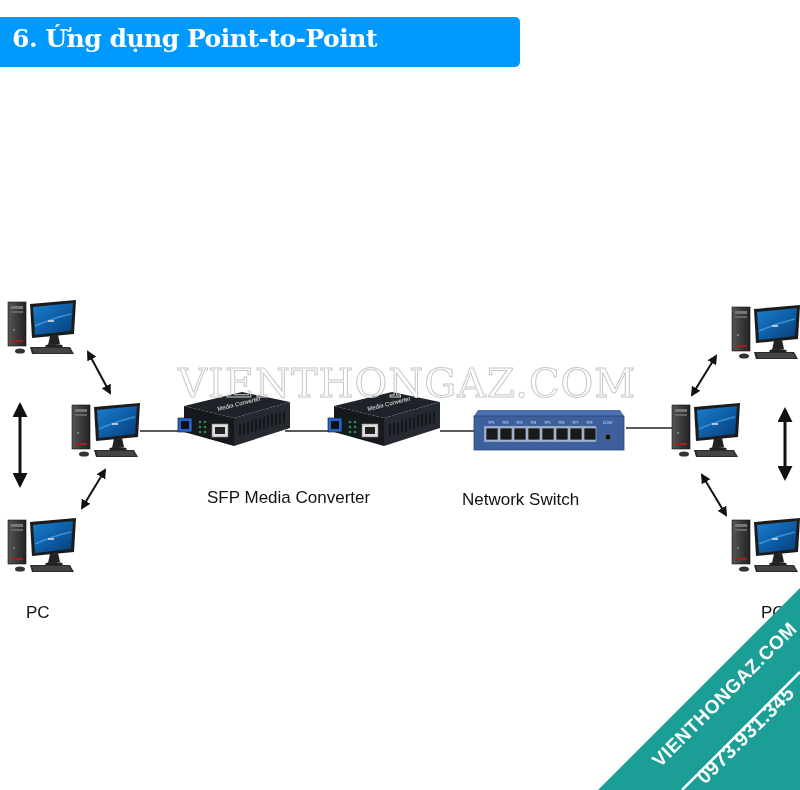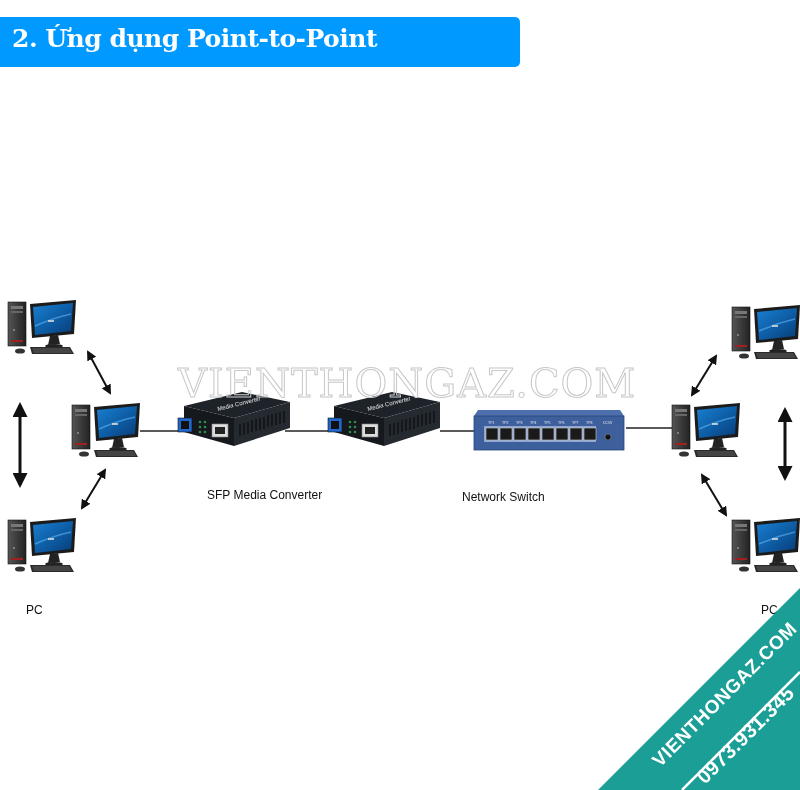--- a/index.html
+++ b/index.html
@@ -12,39 +12,39 @@
       position: absolute; left: 0; top: 17px; width: 520px; height: 50px;
       background: #0099ff; border-radius: 0 5px 5px 0;
     }
     .title-text {
       position: absolute; left: 12px; top: 7px;
       color: #ffffff; font-family: "DejaVu Serif", serif; font-weight: bold;
       font-size: 25px; letter-spacing: -0.5px; white-space: nowrap;
     }
     .diagram { position: absolute; left: 0; top: 0; width: 800px; height: 790px; }
     .label {
-      position: absolute; color: #111; font-size: 12px; white-space: nowrap;
+      position: absolute; color: #111; font-size: 17px; white-space: nowrap;
       font-family: "Liberation Sans", sans-serif;
       text-align: center;
     }
     .watermark {
       position: absolute; left: 178px; top: 360px; width: 450px; text-align: center;
       font-family: "DejaVu Serif", serif; font-size: 40px; letter-spacing: 1px;
       color: transparent; -webkit-text-stroke: 1px #c8c8c8; white-space: nowrap;
       pointer-events: none;
     }
     .corner-banner {
       position: absolute; left: 0; top: 0; width: 800px; height: 790px; pointer-events: none;
     }
   </style>
 </head>
 <body>
 
 <div class="title-bar" style="background: rgb(0, 153, 255);">
-  <span class="title-text">2. Ứng dụng Point-to-Point</span>
+  <span class="title-text">6. Ứng dụng Point-to-Point</span>
 </div>
 
 <svg class="diagram" viewBox="0 0 800 790" xmlns="http://www.w3.org/2000/svg">
   <defs>
     <linearGradient id="screenGrad" x1="0" y1="0" x2="1" y2="1">
       <stop offset="0" stop-color="#1a7fd0"></stop>
       <stop offset="0.5" stop-color="#0e5fa8"></stop>
       <stop offset="1" stop-color="#073c78"></stop>
     </linearGradient>
     <linearGradient id="towerGrad" x1="0" y1="0" x2="1" y2="0">

